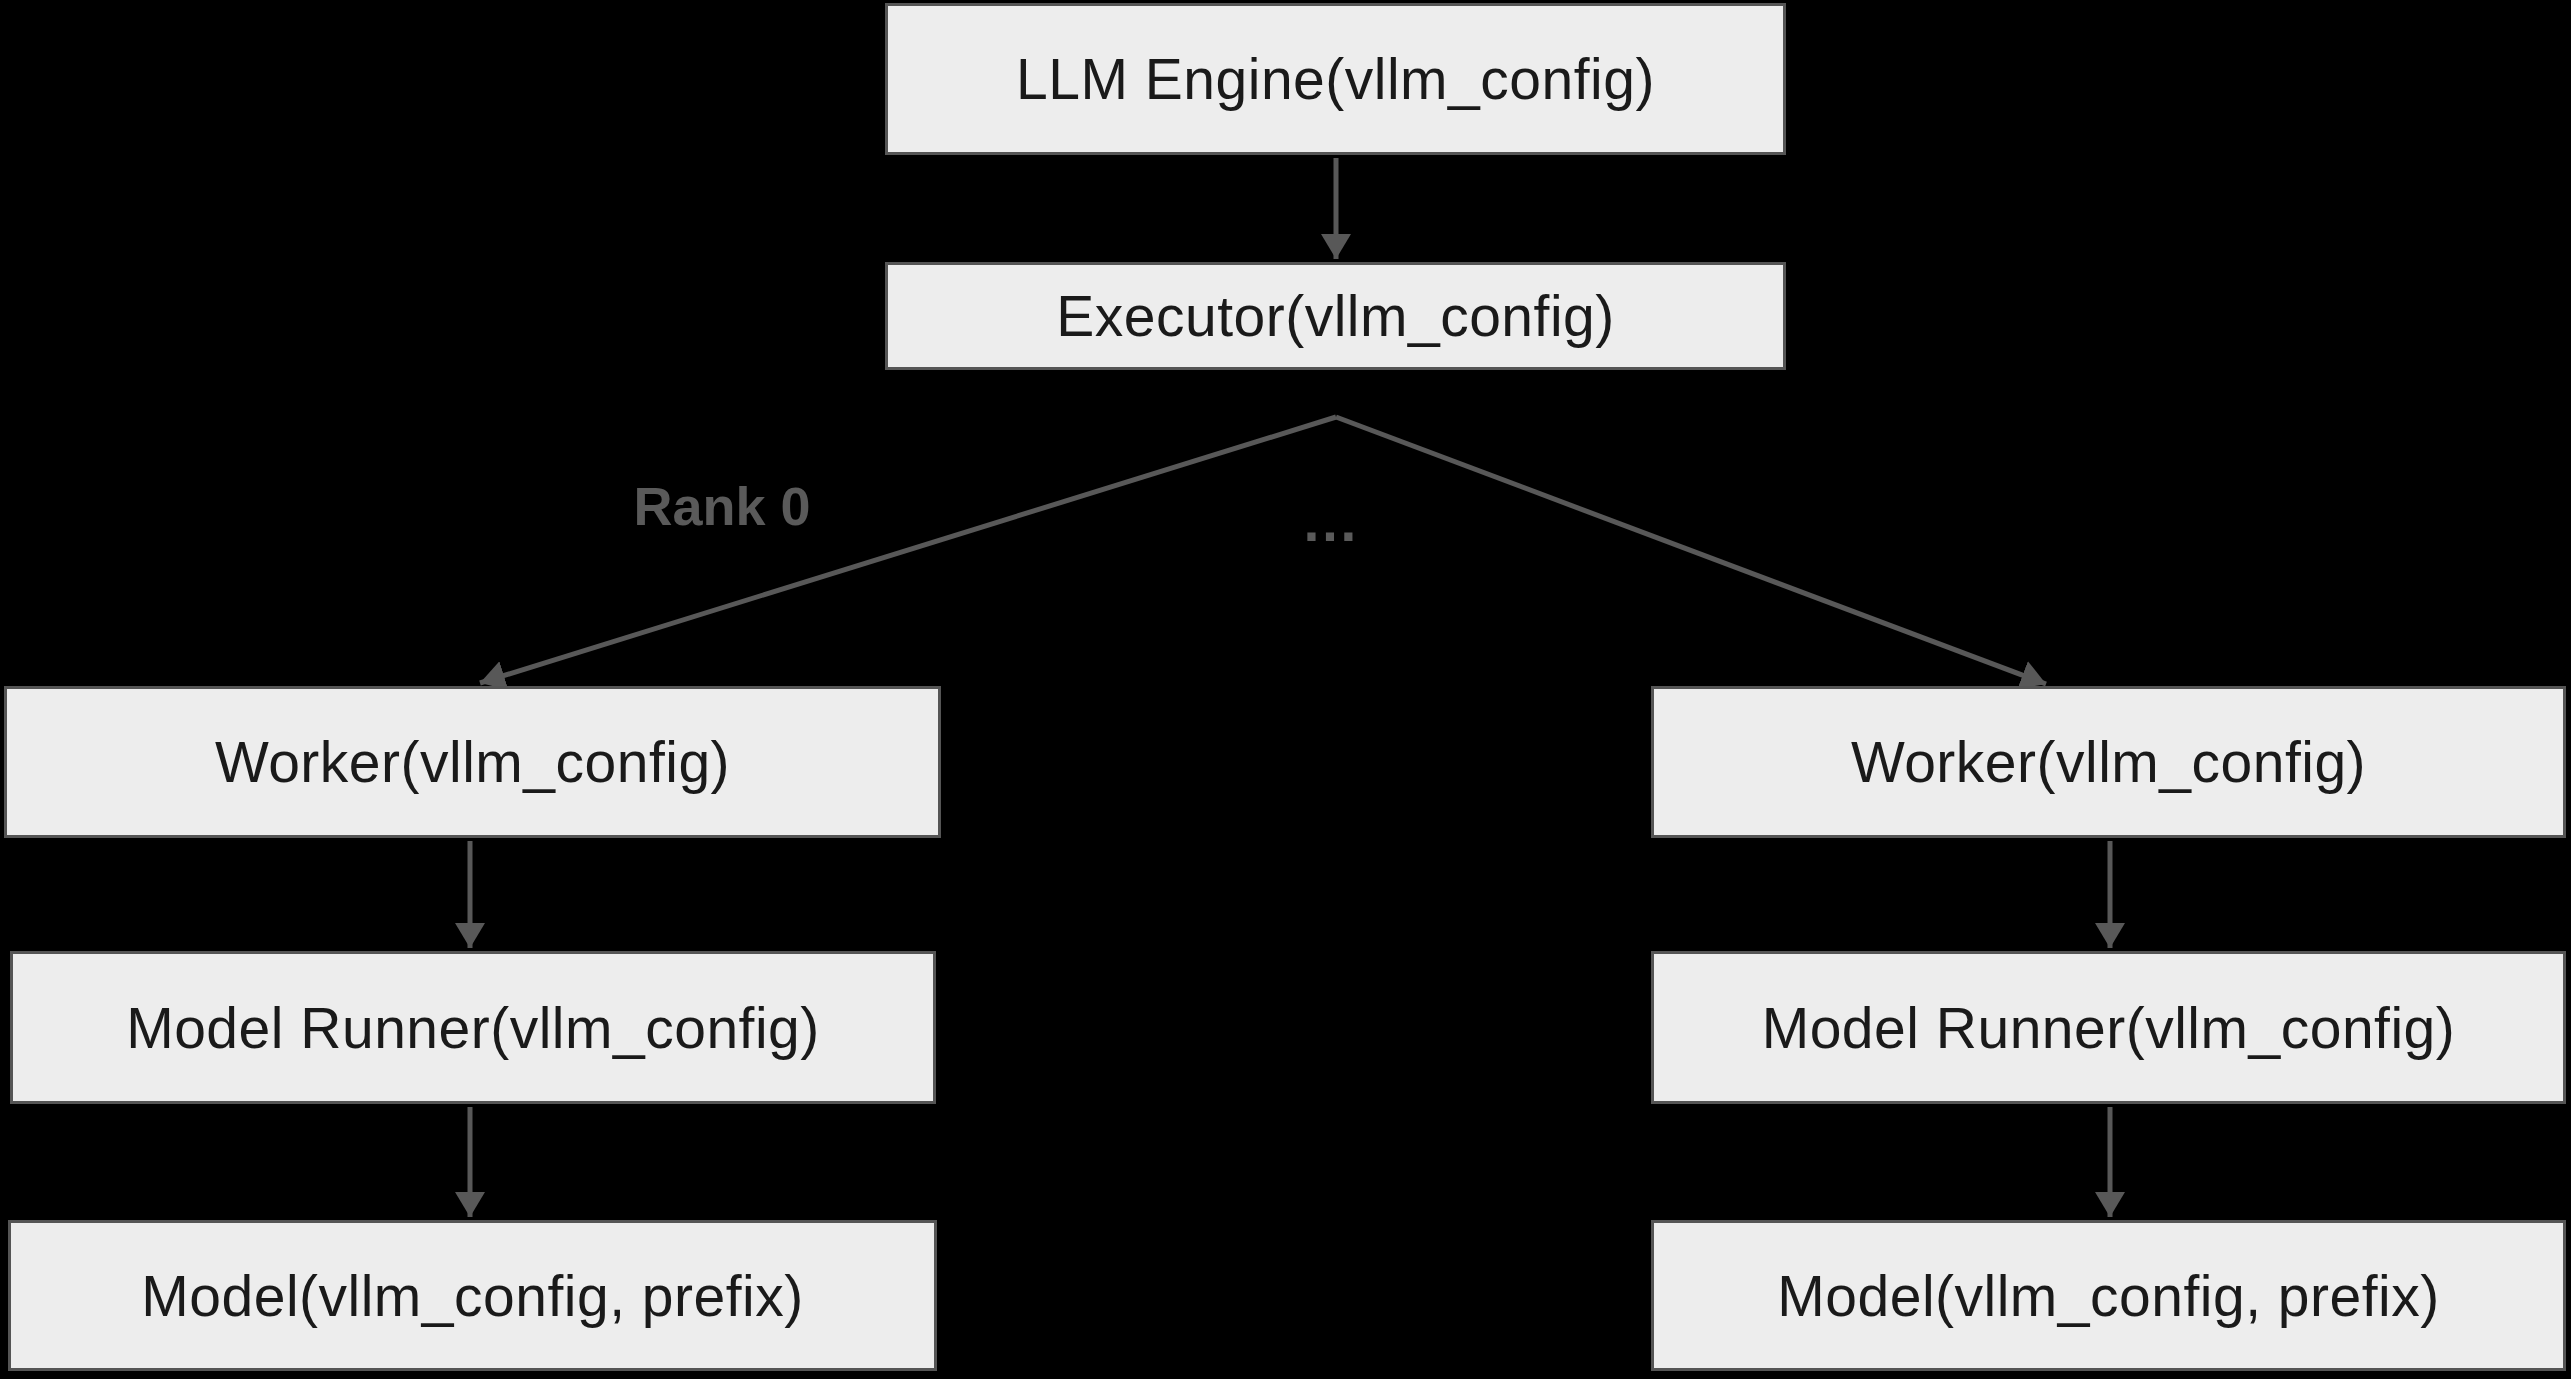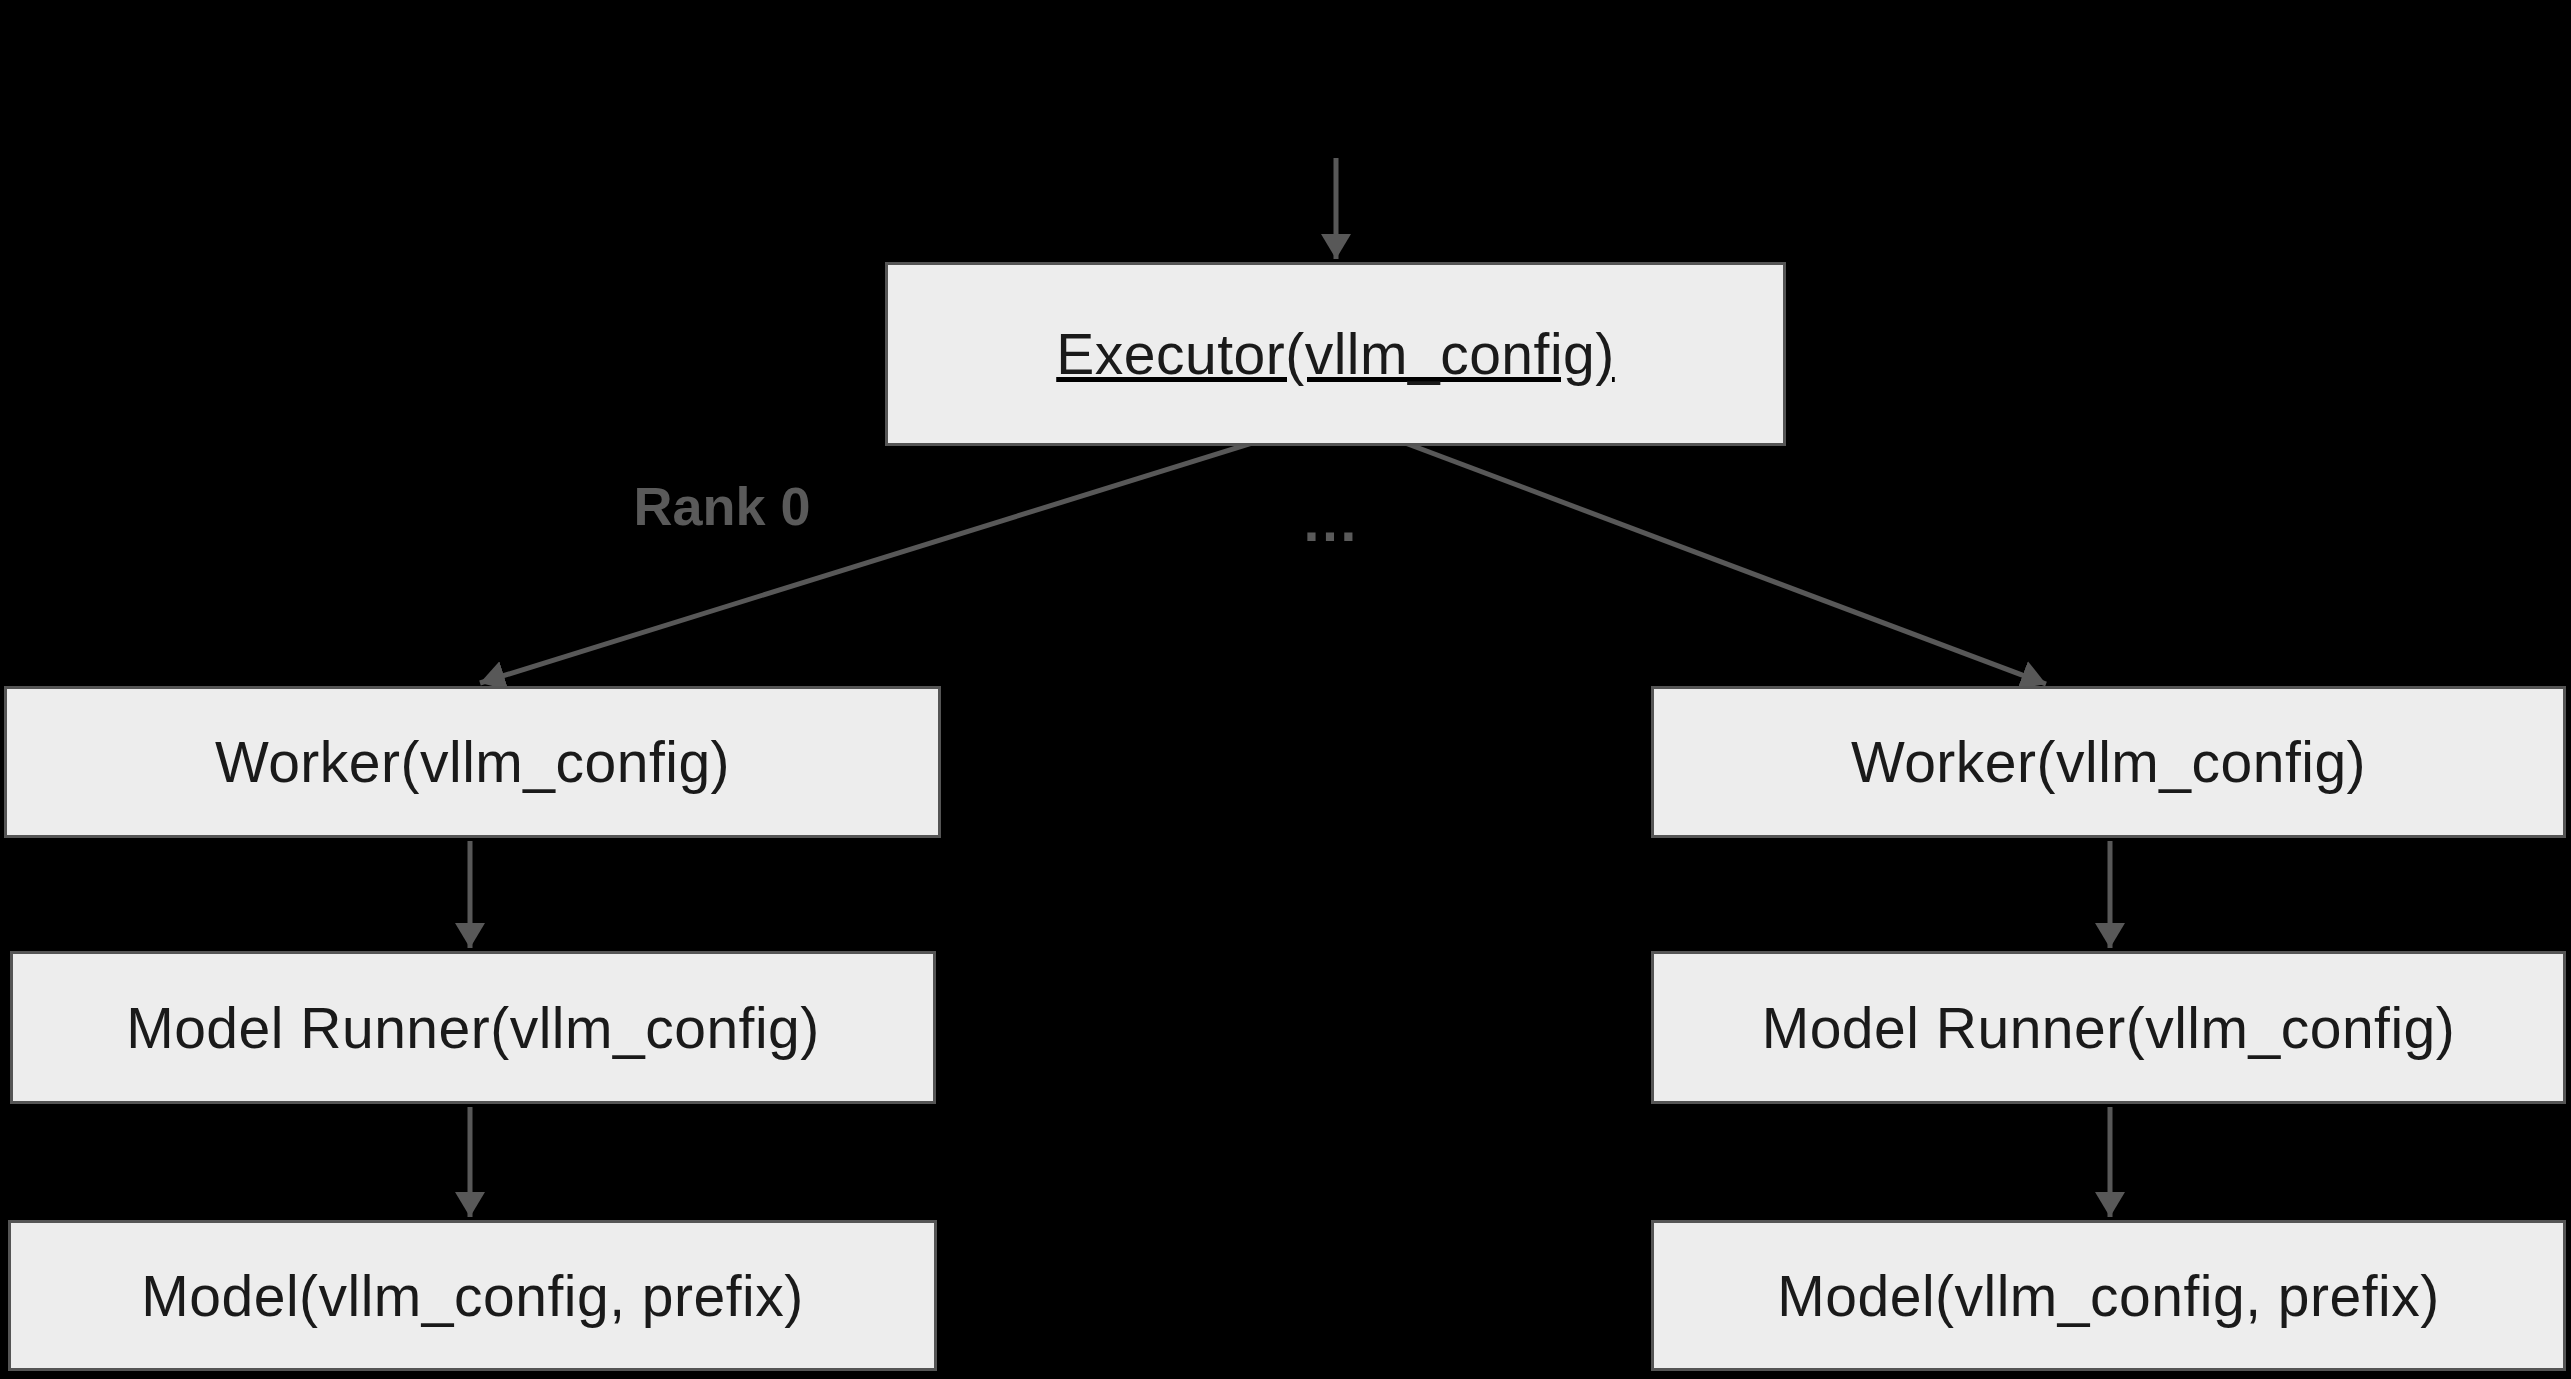--- a/index.html
+++ b/index.html
@@ -60,22 +60,25 @@
     </defs>
     <line x1="1336" y1="158" x2="1336" y2="259" marker-end="url(#arrowhead)"></line>
     <line x1="1336" y1="417" x2="480" y2="683" marker-end="url(#arrowhead)"></line>
     <line x1="1336" y1="417" x2="2046" y2="684" marker-end="url(#arrowhead)"></line>
     <line x1="470" y1="841" x2="470" y2="948" marker-end="url(#arrowhead)"></line>
     <line x1="470" y1="1107" x2="470" y2="1217" marker-end="url(#arrowhead)"></line>
     <line x1="2110" y1="841" x2="2110" y2="948" marker-end="url(#arrowhead)"></line>
     <line x1="2110" y1="1107" x2="2110" y2="1217" marker-end="url(#arrowhead)"></line>
   </svg>
 
+  <div class="node" style="left:885px; top:3px; width:901px; height:152px;">
+    <span class="node-label">LLM Engine(vllm_config)</span>
+  </div>
 
-  <div class="node" style="left:885px; top:262px; width:901px; height:184px;text-decoration:underline;">
+  <div class="node" style="left:885px; top:262px; width:901px; height:108px;">
     <span class="node-label">Executor(vllm_config)</span>
   </div>
 
   <div class="edge-label" style="left:722px; top:506px;">Rank 0</div>
 
   <div class="edge-label ellipsis" style="left:1331px; top:520px;">…</div>
 
 
   <div class="node" style="left:4px; top:686px; width:937px; height:152px;">
     <span class="node-label">Worker(vllm_config)</span>

